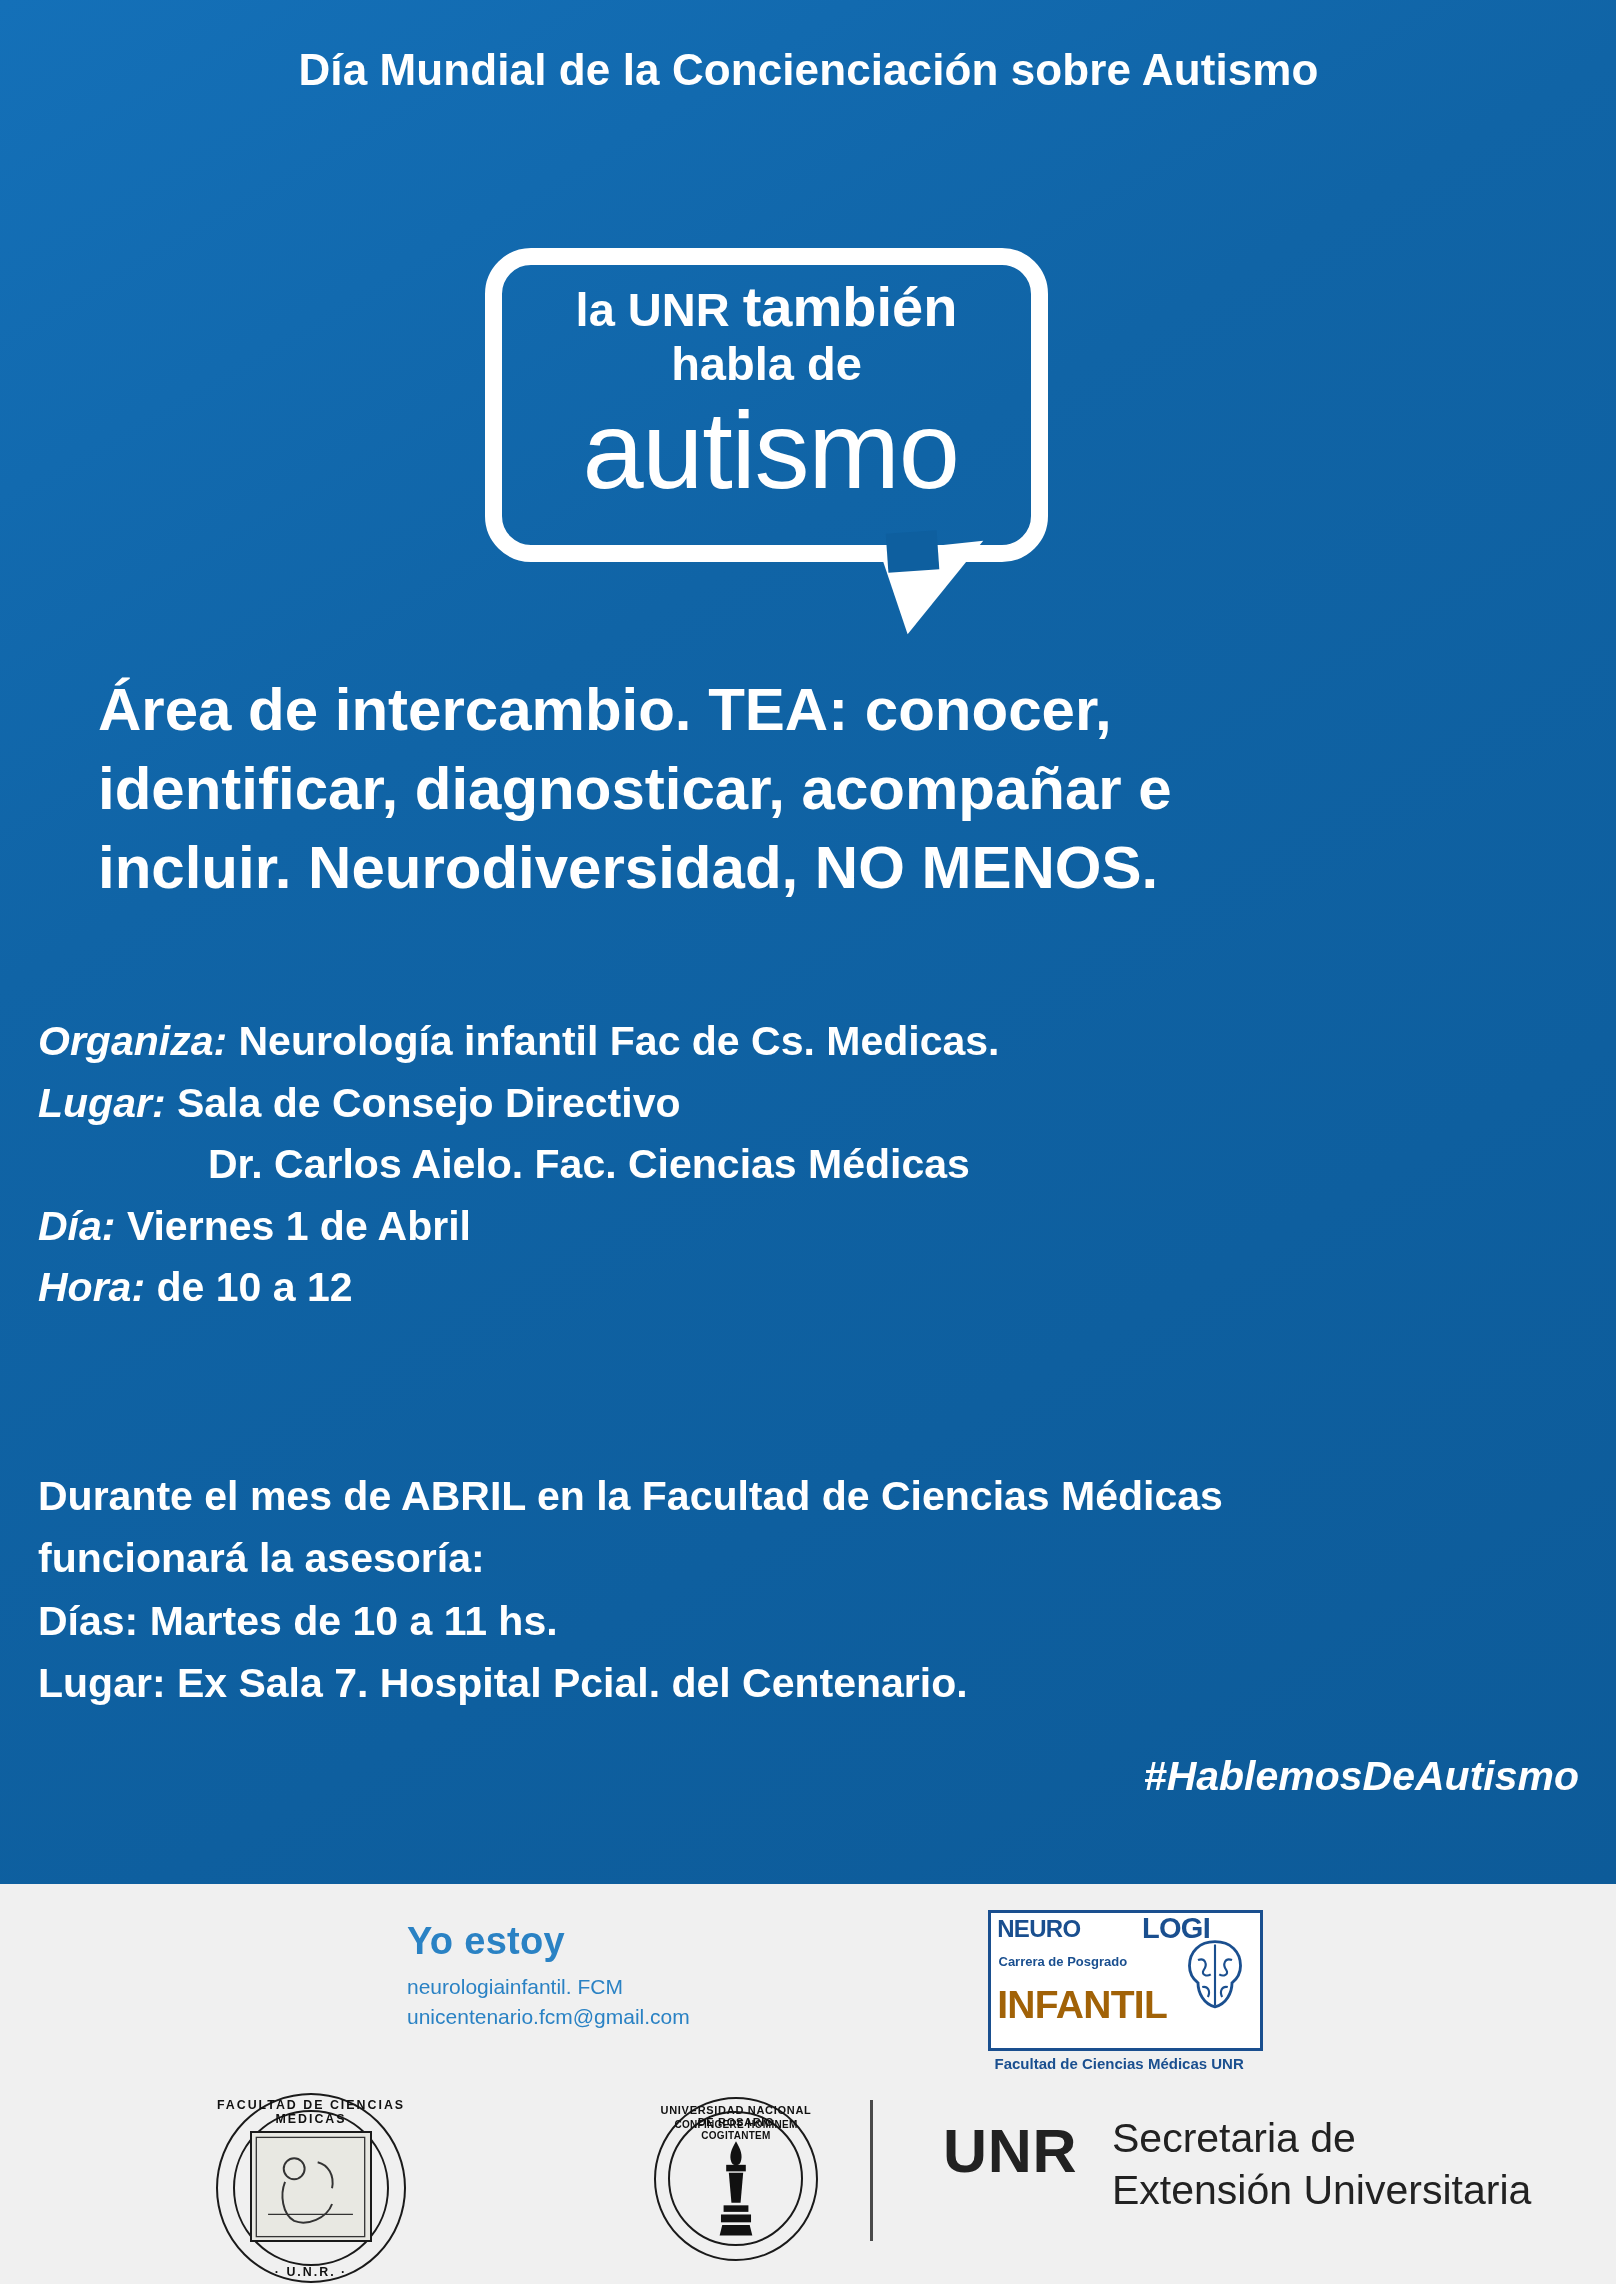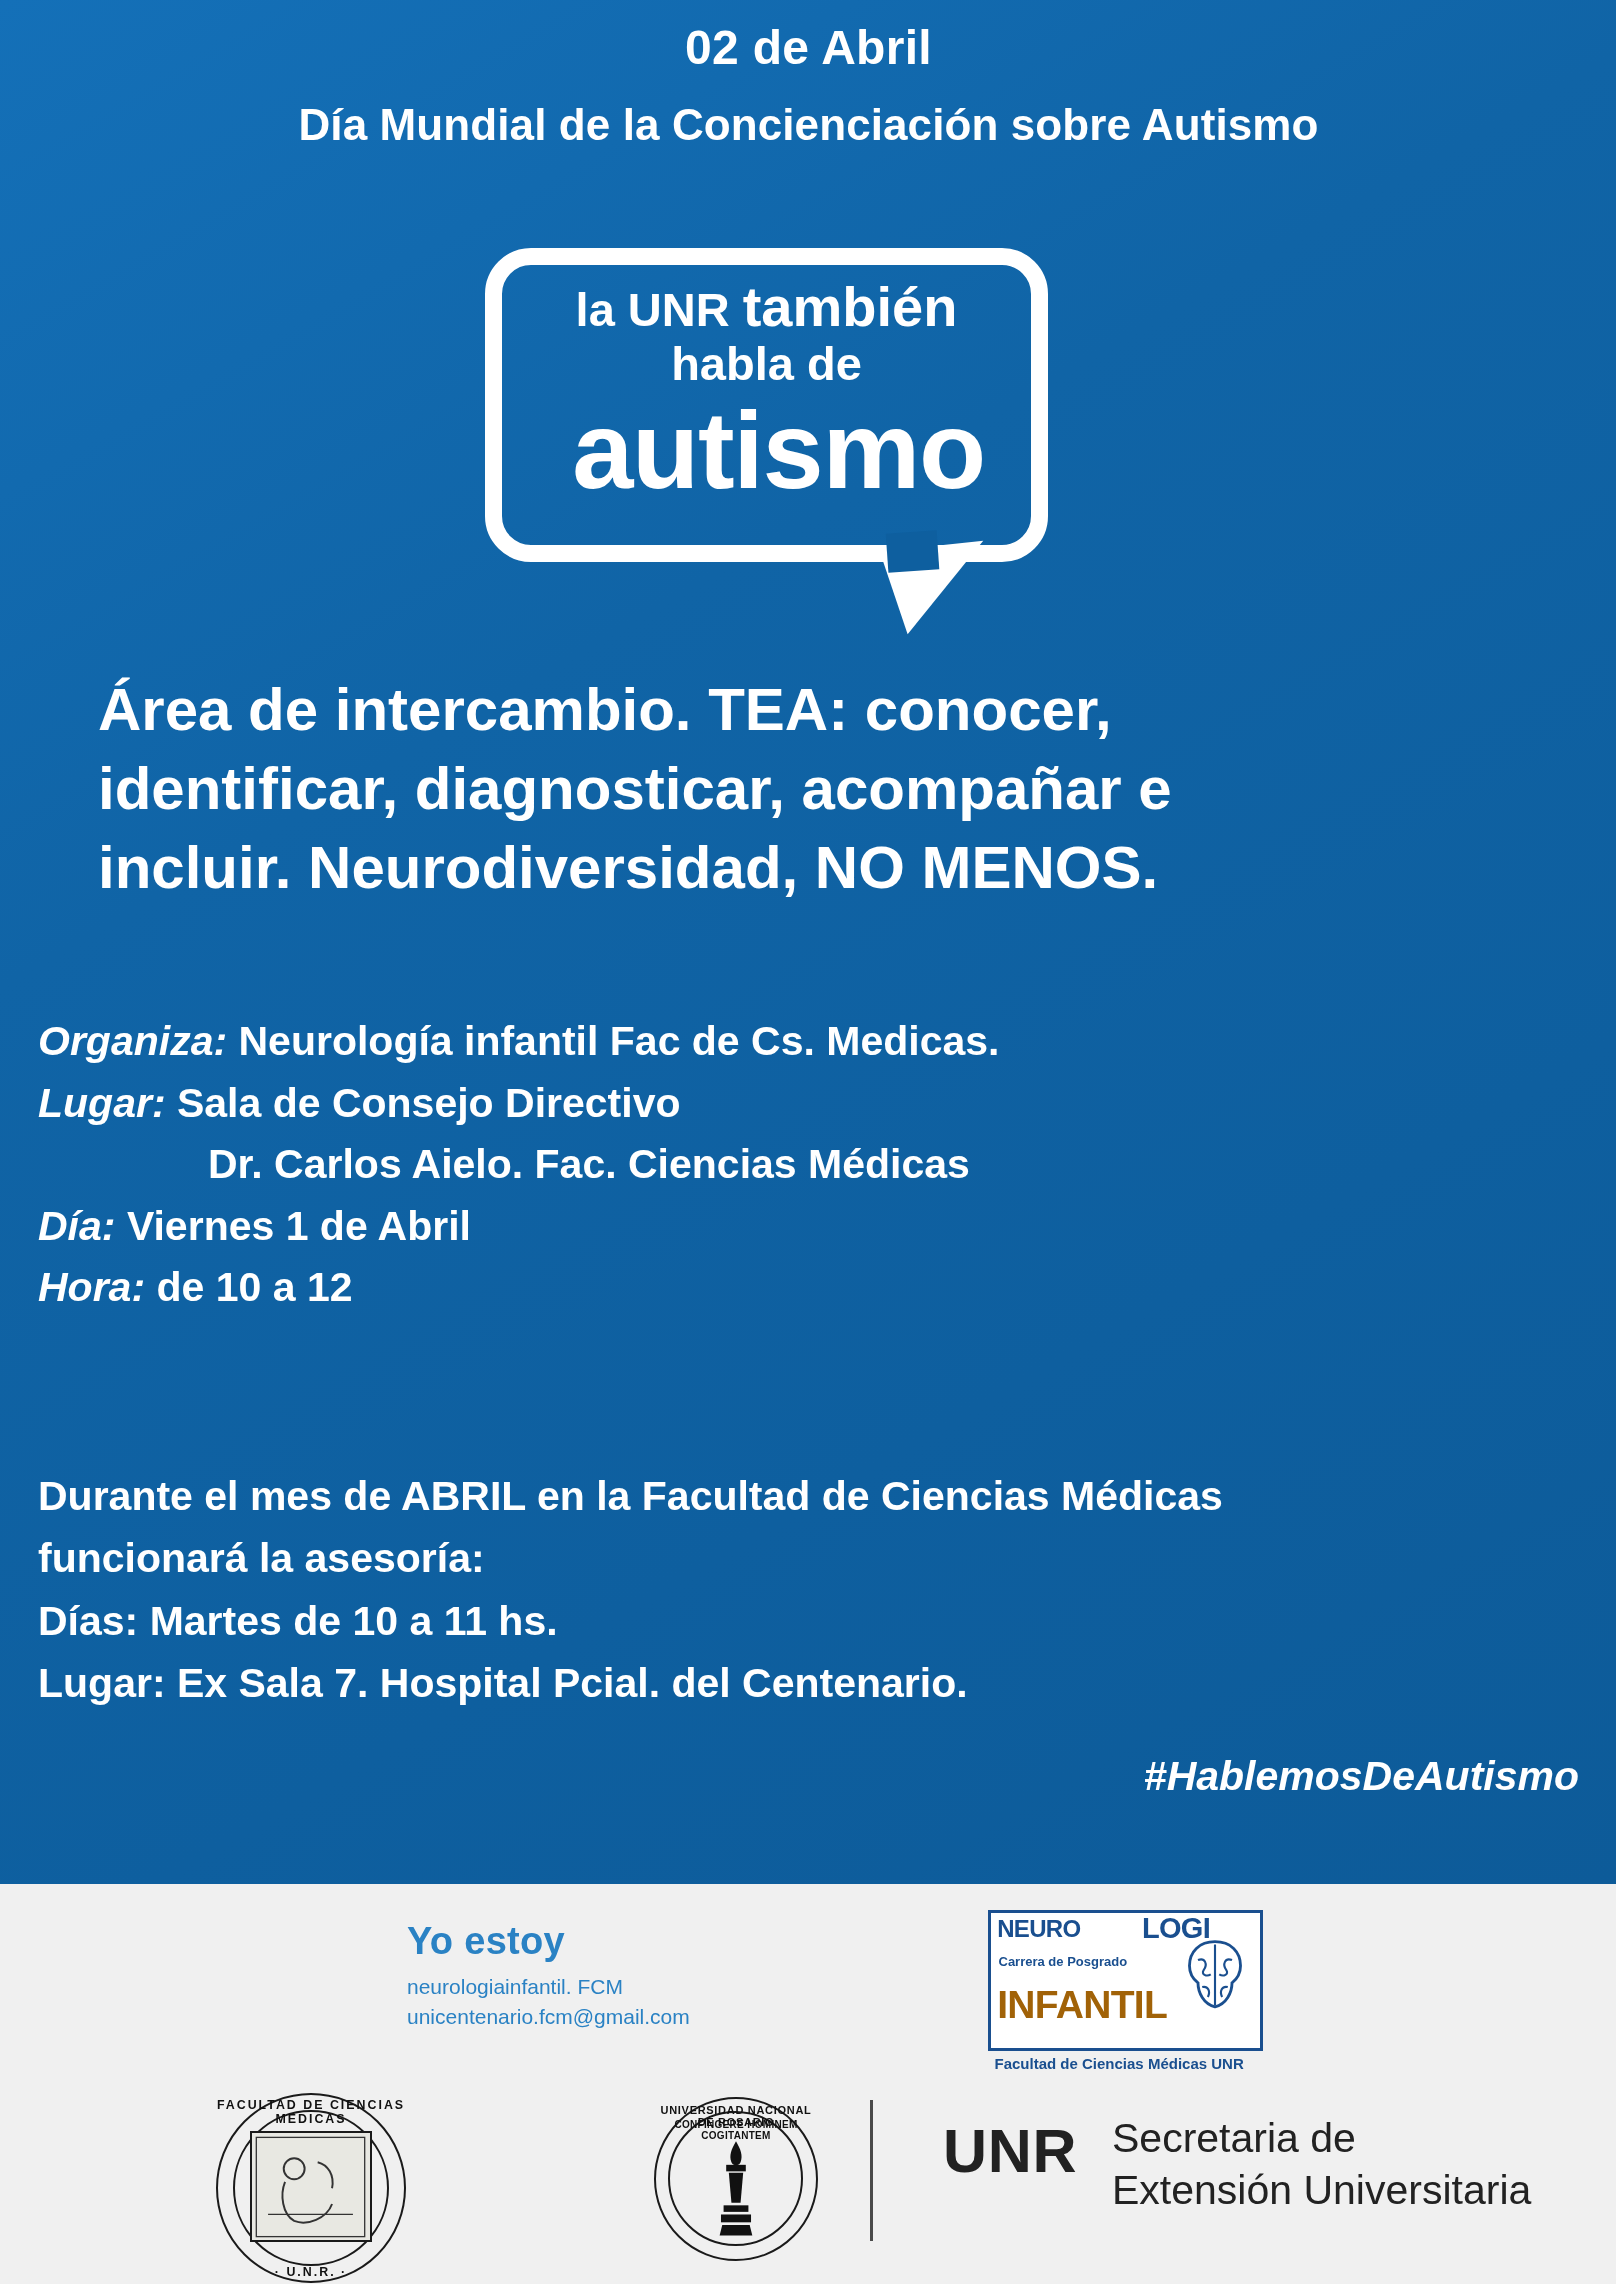--- a/index.html
+++ b/index.html
@@ -99,26 +99,26 @@
     position: absolute;
     left: 0; top: 101px;
     width: 563px;
     text-align: center;
     color: #ffffff;
     font-size: 47px;
     font-weight: bold;
   }
   .b-l3 {
     position: absolute;
-    left: 12px; top: 157px;
+    left: 4px; top: 157px;
     width: 563px;
     text-align: center;
     color: #ffffff;
     font-size: 110px;
-    font-weight: bold;
+    font-weight: normal;
     letter-spacing: -1.3px;
     line-height: 1.05;
   }
   .bubble-tick {
     position: absolute;
     left: 557px;
     top: 190px;
     width: 3.3px;
     height: 59px;
     background: #ffffff;
@@ -383,21 +383,20 @@
   }
 </style>
 </head>
 <body>
 
 <div class="poster">
 
   <div class="blue-area">
 
     <div class="top-head">
-      <div class="line1">02 de Abril</div>
       <div class="line2">Día Mundial de la Concienciación sobre Autismo</div>
     </div>
 
     <div class="bubble-wrap">
       <div class="bubble-tick"></div>
       <div class="bubble"></div>
       <div class="bubble-stem"></div>
       <div class="b-l1">
         <span>la UNR </span><span class="big">también</span>
       </div>

